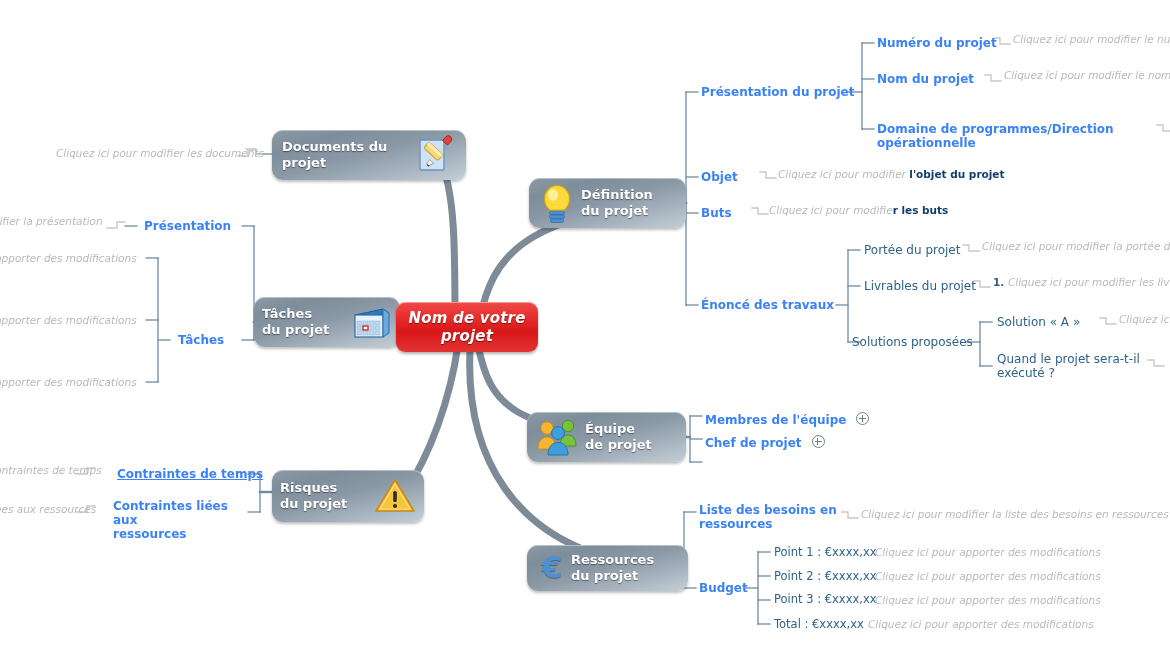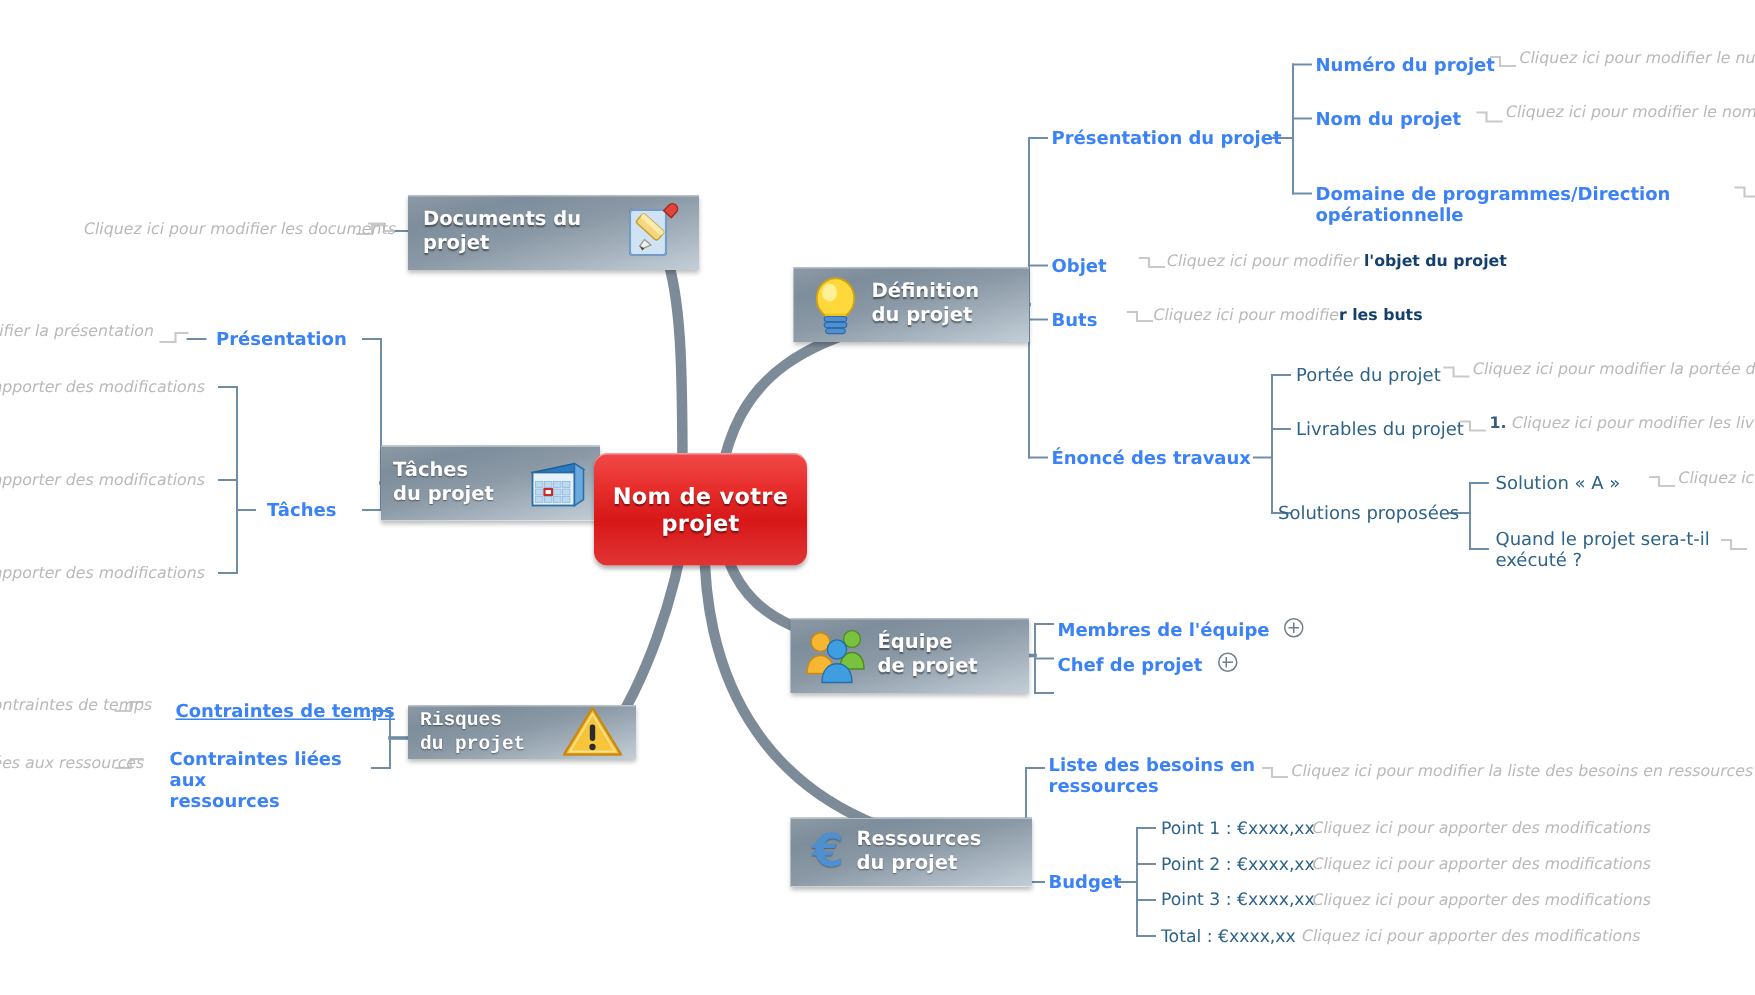--- a/index.html
+++ b/index.html
@@ -6,36 +6,37 @@
   body{
     width:1170px;height:663px;position:relative;overflow:hidden;
     font-family:"DejaVu Sans","Liberation Sans",sans-serif;
     -webkit-font-smoothing:antialiased;
   }
   #canvas{position:absolute;left:0;top:0;width:1170px;height:663px;}
   svg.wires{position:absolute;left:0;top:0;width:1170px;height:663px;pointer-events:none;}
 
   
   .center-node{
-    position:absolute;left:396px;top:302px;width:142px;height:75px;
+    position:absolute;left:396px;top:302px;width:142px;height:50px;
     border-radius:9px;
     background:linear-gradient(180deg,#f04a49 0%,#e8302f 28%,#d81718 60%,#e23434 100%);
     box-shadow:0 2px 3px rgba(0,0,0,.30), inset 0 1px 0 rgba(255,255,255,.45);
     display:flex;align-items:center;justify-content:center;
     z-index:6;
+    font-style:italic;
   }
   .center-node .lbl{
     color:#ffffff;font-weight:bold;font-size:15px;line-height:18px;
     text-align:center;letter-spacing:.2px;
     text-shadow:0 1px 1px rgba(0,0,0,.45);
   }
 
   
   .gbox{
-    position:absolute;border-radius:0;
+    position:absolute;border-radius:11px;
     background:linear-gradient(165deg,#8d9aa6 0%,#7e8d9b 22%,#8b99a6 48%,#a9b6c1 76%,#c3ced7 100%);
     box-shadow:0 2px 3px rgba(0,0,0,.26), inset 0 1px 0 rgba(255,255,255,.40);
     display:flex;align-items:center;z-index:5;
   }
   .gbox .gtxt{
     color:#ffffff;font-weight:bold;font-size:13px;line-height:16px;
     text-shadow:0 1px 1px rgba(0,0,0,.45);
     white-space:pre-line;
   }
   .gbox .gicon{flex:0 0 auto;display:flex;align-items:center;justify-content:center;}
@@ -229,21 +230,21 @@
           <rect x="7" y="29" width="5" height="4"></rect>
             <rect x="13" y="29" width="5" height="4"></rect>
           <rect x="19" y="29" width="5" height="4"></rect>
             <rect x="25" y="29" width="5" height="4"></rect>
         </g>
         <rect x="13" y="24" width="5" height="4" fill="#ffffff" stroke="#cc2b27" stroke-width="1.4"></rect>
       </svg>
     </div>
   </div>
 
-  <div class="gbox" style="left:272px;top:470px;width:136px;height:36px;padding:0 8px;font-family:Liberation Mono, monospace;">
+  <div class="gbox" style="left:272px;top:470px;width:136px;height:52px;padding:0 8px;">
     <div class="gtxt" style="flex:1;">Risques
 du projet</div>
     <div class="gicon" style="width:42px;height:40px;">
       <svg width="42" height="38" viewBox="0 0 42 38">
         <path d="M21,3 L40,34 L2,34 Z" fill="#f7c53c" stroke="#c98a14" stroke-width="1.6" stroke-linejoin="round"></path>
         <path d="M21,7 L36,32 L6,32 Z" fill="none" stroke="#fde9a8" stroke-width="1.2" opacity=".7"></path>
         <rect x="19.2" y="14" width="3.6" height="11" rx="1.6" fill="#2c2c2c"></rect>
         <circle cx="21" cy="29" r="2.1" fill="#2c2c2c"></circle>
       </svg>
     </div>

